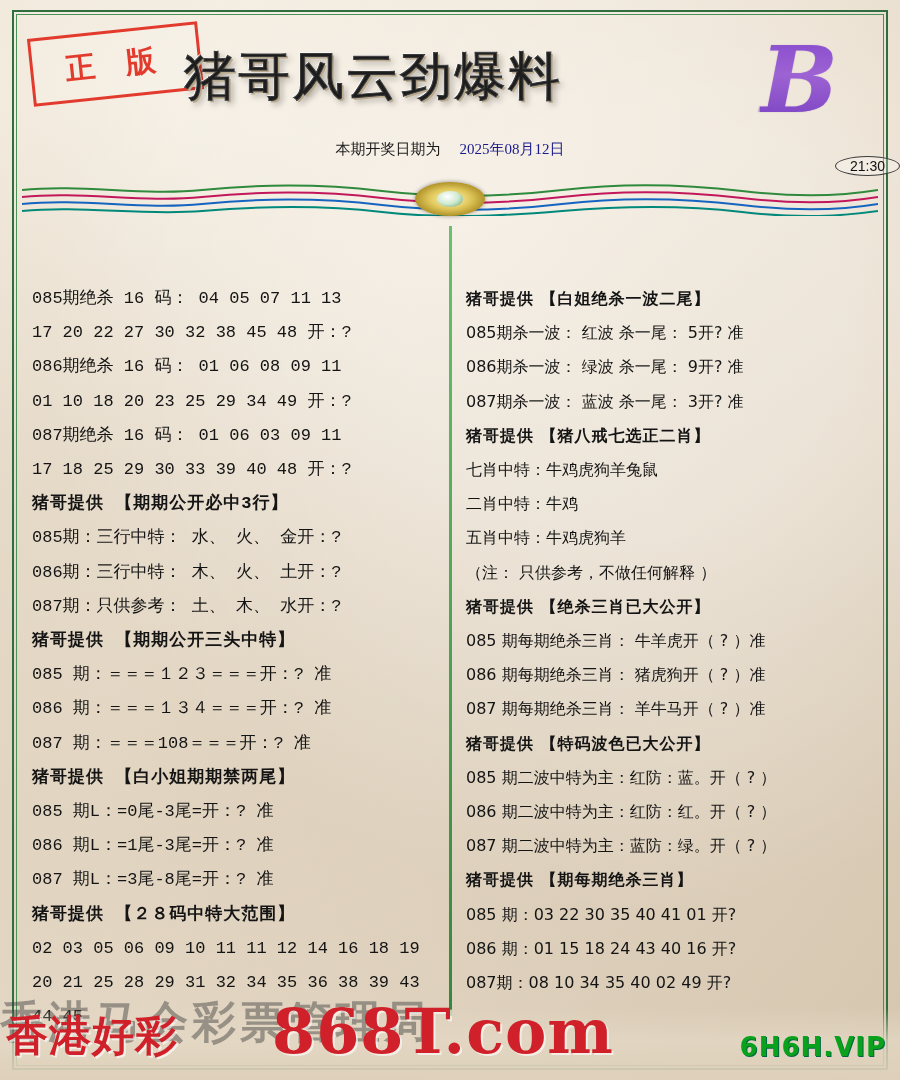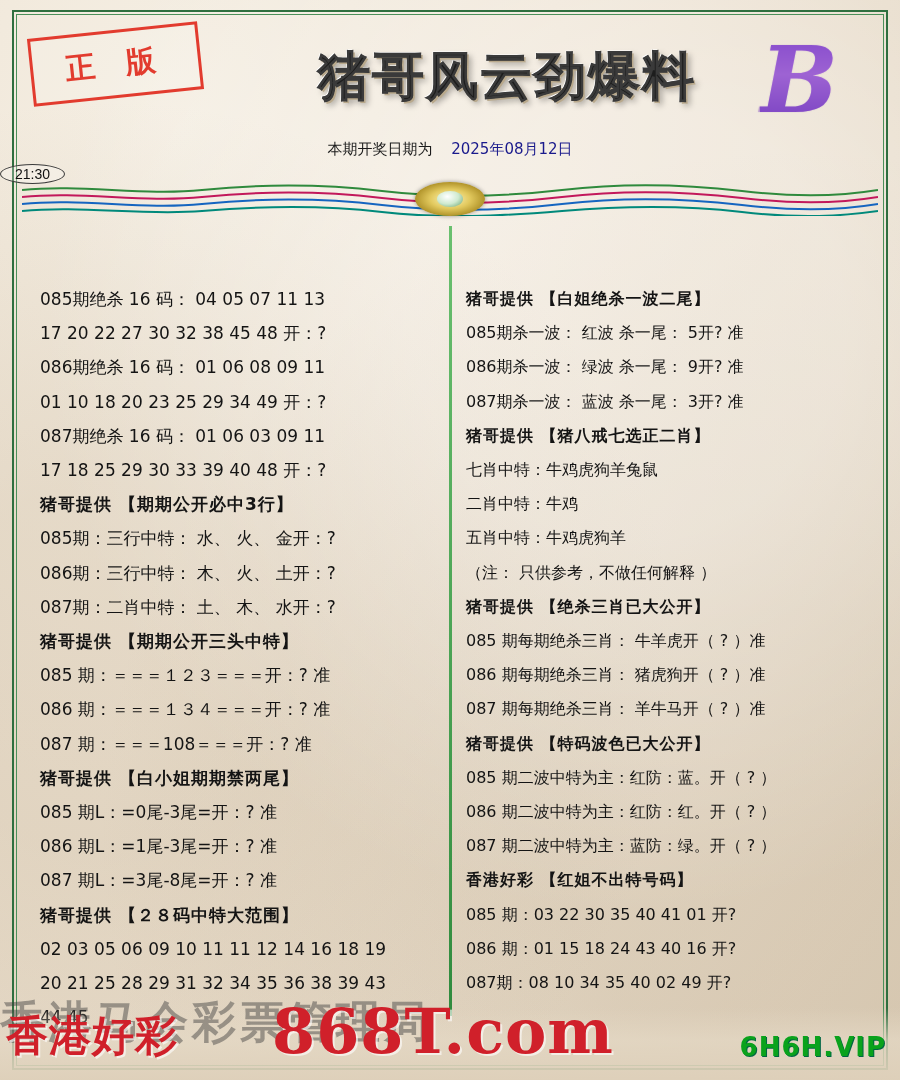--- a/index.html
+++ b/index.html
@@ -36,45 +36,45 @@
   
   .stamp{
     position:absolute;left:30px;top:30px;width:165px;height:62px;
     border:3px solid #e23b2e;transform:rotate(-6deg);
     display:flex;align-items:center;justify-content:center;
     color:#e23b2e;font-size:30px;font-weight:bold;letter-spacing:10px;
     font-family:"DejaVu Sans", sans-serif;
     background:rgba(255,255,255,.12);
   }
   .title{
-    position:absolute;left:196px;top:42px;width:500px;text-align:right;
-    font-size:52px;font-weight:bold;letter-spacing:2px;
+    position:absolute;left:184px;top:42px;width:500px;text-align:left;
+    font-size:52px;font-weight:normal;letter-spacing:2px;
     font-family:"DejaVu Serif", serif;
     color:#1d1d1d;
     text-shadow:
       2px 2px 0 #b9a98c,
       -1px -1px 0 #fff,
       4px 4px 6px rgba(0,0,0,.35);
     -webkit-text-stroke:1px #3a3a3a;
   }
   .bigB{
     position:absolute;right:62px;top:26px;
     font-size:92px;font-style:italic;font-weight:bold;
     font-family:"DejaVu Serif", serif;
     background:linear-gradient(180deg,#8a4fd8 0%,#c38ae8 45%,#6d3bbf 100%);
     -webkit-background-clip:text;background-clip:text;color:transparent;
     text-shadow:0 0 1px rgba(120,60,190,.5);
   }
   .issue-date{
     position:absolute;left:0;right:0;top:140px;text-align:center;
     font-size:15px;color:#1b1b1b;font-family:"DejaVu Sans", sans-serif;
   }
-  .issue-date .d{color:#1a1a8c;margin-left:14px;}
+  .issue-date .d{color:#1a1a8c;margin-left:14px;font-family:Liberation Serif, serif;}
   .time-oval{
-    position:absolute;left:0;right:0;top:164px;text-align:left;
+    position:absolute;left:0;right:0;top:156px;text-align:right;
   }
   .time-oval span{
     display:inline-block;border:1px solid #3b3b3b;border-radius:50%;
     padding:1px 14px;font-size:14px;color:#111;background:rgba(255,255,255,.25);
   }
   
   .wave{position:absolute;left:22px;top:182px;width:856px;height:34px;}
   .gem{
     position:absolute;left:50%;top:182px;transform:translateX(-50%);
     width:70px;height:34px;
@@ -91,21 +91,21 @@
   
   .divider{
     position:absolute;left:449px;top:226px;width:3px;height:790px;
     background:linear-gradient(180deg,#6ac06f,#2f8a3d);
   }
   .col{
     position:absolute;top:282px;
     font-family:"DejaVu Sans", sans-serif;
     color:#141414;
   }
-  .col.left{left:40px;width:400px;}
+  .col.left{left:32px;width:400px;font-family:Liberation Mono, monospace;}
   .col.right{left:466px;width:412px;}
   .line{
     font-size:17px;line-height:34.2px;white-space:nowrap;
   }
   .col.right .line{font-size:16px;line-height:34.2px;}
   .line.bold{font-weight:bold;}
   .ind{letter-spacing:1px;}
 
   
   .footer-wm{
@@ -170,21 +170,21 @@
   <div class="col left">
     <div class="line">085期绝杀 16 码：  04 05 07 11 13</div>
     <div class="line">17 20 22 27 30 32 38 45 48 开：?</div>
     <div class="line">086期绝杀 16 码：  01 06 08 09 11</div>
     <div class="line">01 10 18 20 23 25 29 34 49 开：?</div>
     <div class="line">087期绝杀 16 码：  01 06 03 09 11</div>
     <div class="line">17 18 25 29 30 33 39 40 48 开：?</div>
     <div class="line bold ind">猪哥提供  【期期公开必中3行】</div>
     <div class="line">085期：三行中特：  水、 火、 金开：?</div>
     <div class="line">086期：三行中特：  木、 火、 土开：?</div>
-    <div class="line">087期：二肖中特：  土、 木、 水开：?</div>
+    <div class="line">087期：只供参考：  土、 木、 水开：?</div>
     <div class="line bold ind">猪哥提供  【期期公开三头中特】</div>
     <div class="line">085 期：＝＝＝１２３＝＝＝开：? 准</div>
     <div class="line">086 期：＝＝＝１３４＝＝＝开：? 准</div>
     <div class="line">087 期：＝＝＝108＝＝＝开：? 准</div>
     <div class="line bold ind">猪哥提供  【白小姐期期禁两尾】</div>
     <div class="line">085 期L：=0尾-3尾=开：? 准</div>
     <div class="line">086 期L：=1尾-3尾=开：? 准</div>
     <div class="line">087 期L：=3尾-8尾=开：? 准</div>
     <div class="line bold ind">猪哥提供  【２８码中特大范围】</div>
     <div class="line">02 03 05 06 09 10 11 11 12 14 16 18 19</div>
@@ -203,21 +203,21 @@
     <div class="line">五肖中特：牛鸡虎狗羊</div>
     <div class="line">（注： 只供参考，不做任何解释 ）</div>
     <div class="line bold ind">猪哥提供  【绝杀三肖已大公开】</div>
     <div class="line">085 期每期绝杀三肖：  牛羊虎开（ ? ）准</div>
     <div class="line">086 期每期绝杀三肖：  猪虎狗开（ ? ）准</div>
     <div class="line">087 期每期绝杀三肖：  羊牛马开（ ? ）准</div>
     <div class="line bold ind">猪哥提供  【特码波色已大公开】</div>
     <div class="line">085 期二波中特为主：红防：蓝。开（ ? ）</div>
     <div class="line">086 期二波中特为主：红防：红。开（ ? ）</div>
     <div class="line">087 期二波中特为主：蓝防：绿。开（ ? ）</div>
-    <div class="line bold ind">香港好彩  【红姐不出特号码】</div>
+    <div class="line bold ind">猪哥提供  【期每期绝杀三肖】</div>
     <div class="line">085 期：03  22  30  35  40  41 01 开?</div>
     <div class="line">086 期：01  15  18  24  43  40 16 开?</div>
     <div class="line">087期：08  10  34  35  40  02 49 开?</div>
   </div>
 
   <div class="bottom-band"></div>
   <div class="footer-wm">香港马会彩票管理局</div>
   <div class="footer-left">香港好彩</div>
   <div class="footer-center">868T.com</div>
   <div class="footer-right">6H6H.VIP</div>

